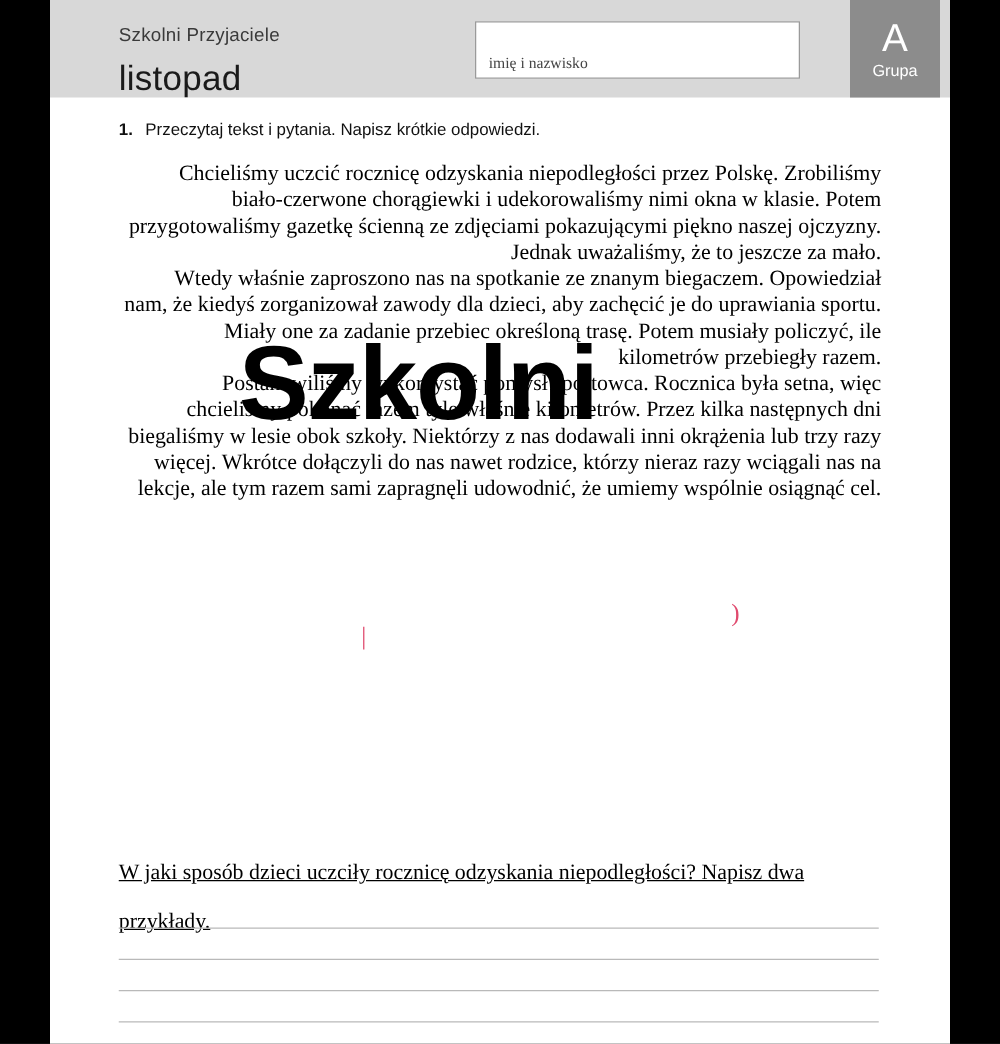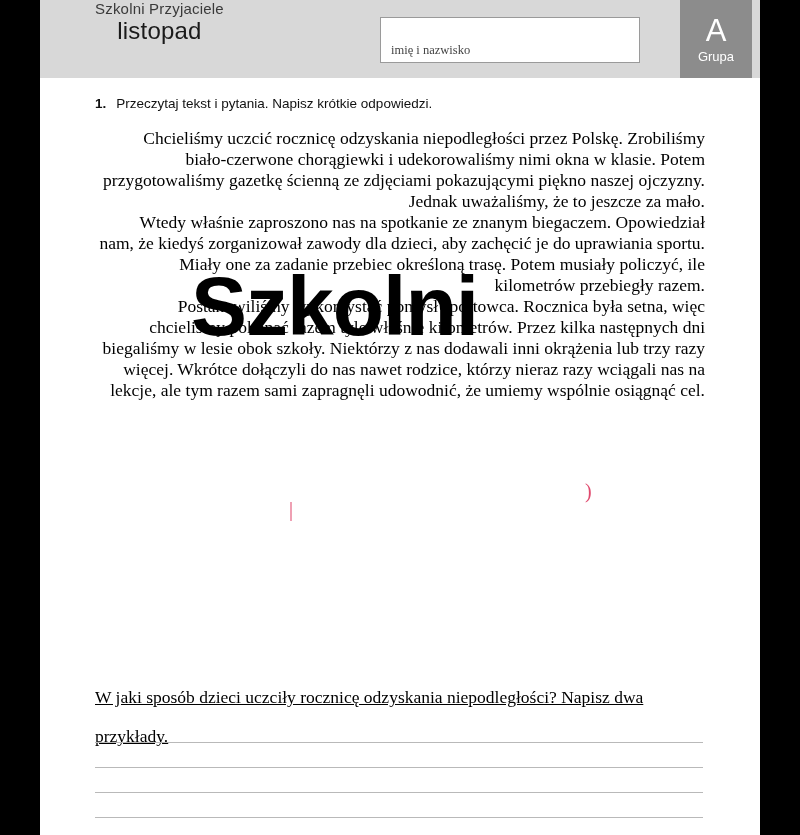--- a/index.html
+++ b/index.html
@@ -26,34 +26,33 @@
   .header {
     position: relative;
     height: 78px;
     background: #d8d8d8;
     display: flex;
     align-items: center;
   }
   .brand {
     position: absolute;
     left: 55px;
-    top: 0;
+    top: 20px;
     font-family: "Liberation Sans", sans-serif;
   }
   .brand .brand-title {
     font-size: 15px;
     color: #3a3a3a;
     letter-spacing: .2px;
   }
   .brand .brand-month {
-    font-size: 24px;
+    font-size: 28px;
     color: #1a1a1a;
-    margin-top: 0;
+    margin-top: 10px;
     letter-spacing: .2px;
-    text-align: center;
   }
   .name-box {
     position: absolute;
     left: 340px;
     top: 17px;
     width: 258px;
     height: 44px;
     background: #ffffff;
     border: 1px solid #9a9a9a;
   }

